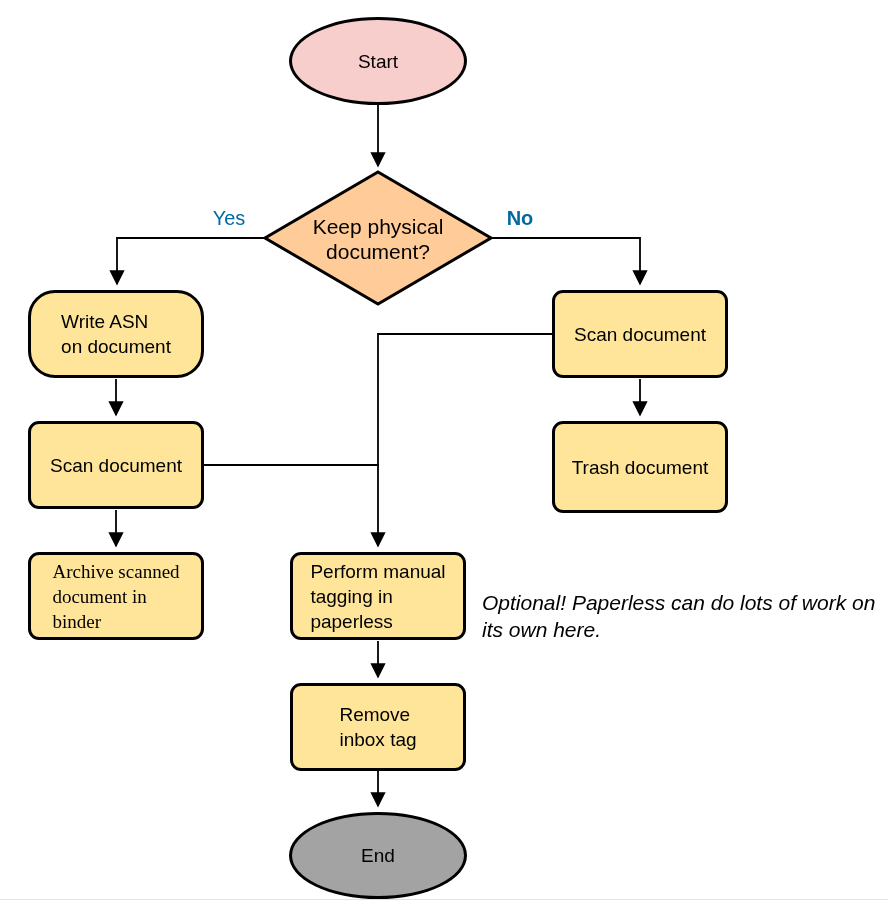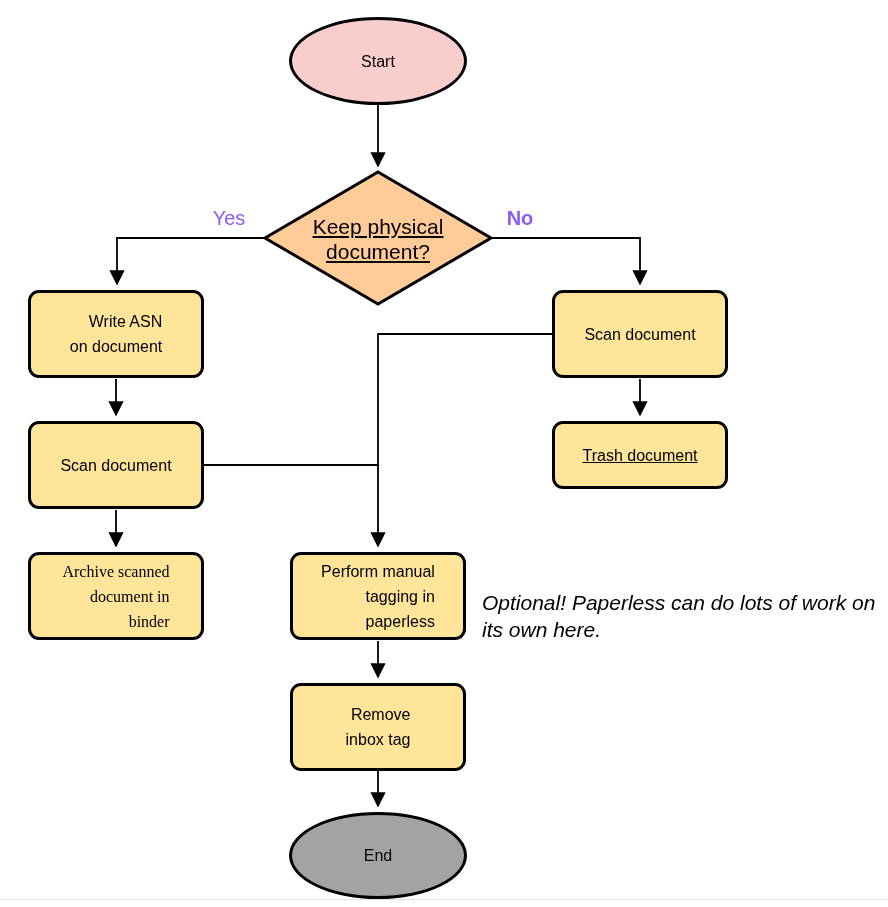--- a/index.html
+++ b/index.html
@@ -27,22 +27,22 @@
     stroke: #000000;
     stroke-width: 3px;
   }
   .node {
     position: absolute;
     box-sizing: border-box;
     border: 3px solid #000000;
     display: flex;
     align-items: center;
     justify-content: center;
-    text-align: right;
-    font-size: 16px;
+    text-align: left;
+    font-size: 19px;
     line-height: 25px;
     color: #000000;
     white-space: pre-line;
   }
   .process { border-radius: 11px; }
   .terminal { border-radius: 50%; }
   .overlay-label {
     position: absolute;
     display: flex;
     align-items: center;
@@ -50,21 +50,21 @@
     text-align: center;
     font-size: 21px;
     line-height: 25px;
     color: #000000;
     white-space: pre-line;
   }
   .edge-label {
     position: absolute;
     font-size: 20px;
     line-height: 24px;
-    color: #8b5cf6;
+    color: #0369a1;
     text-align: center;
   }
   .note {
     position: absolute;
     left: 482px;
     top: 589px;
     width: 412px;
     font-size: 21px;
     font-style: italic;
     line-height: 27px;
@@ -103,49 +103,49 @@
     <path class="edge" d="M378 641 V677" marker-end="url(#arrowhead)"></path>
     <path class="edge" d="M378 771 V806" marker-end="url(#arrowhead)"></path>
 
     <polygon class="shape-stroke" points="378,172 491,238 378,304 265,238" fill="#ffcc99"></polygon>
   </svg>
 
   <div class="node terminal" style="left: 289px; top: 17px; width: 178px; height: 88px; background: rgb(248, 206, 204);">
     <span>Start</span>
   </div>
 
-  <div class="overlay-label" style="left:278px; top:174px; width:200px; height:130px;text-decoration:underline;">
+  <div class="overlay-label" style="left:278px; top:174px; width:200px; height:130px;">
     <span>Keep physical
 document?</span>
   </div>
 
   <div class="edge-label" style="left:199px; top:206px; width:60px;">Yes</div>
 
   <div class="edge-label" style="left:490px; top:206px; width:60px;font-weight:bold;">No</div>
 
-  <div class="node process" style="left: 28px; top: 290px; width: 176px; height: 88px; background: rgb(255, 229, 153);">
+  <div class="node process" style="left: 28px; top: 290px; width: 176px; height: 88px; background: rgb(255, 229, 153); border-radius: 27px;">
     <span>Write ASN
 on document</span>
   </div>
 
   <div class="node process" style="left: 28px; top: 421px; width: 176px; height: 88px; background: rgb(255, 229, 153);">
     <span>Scan document</span>
   </div>
 
   <div class="node process" style="left: 28px; top: 552px; width: 176px; height: 88px; background: rgb(255, 229, 153); font-family: Liberation Serif, serif;">
     <span>Archive scanned
 document in
 binder</span>
   </div>
 
   <div class="node process" style="left: 552px; top: 290px; width: 176px; height: 88px; background: rgb(255, 229, 153);">
     <span>Scan document</span>
   </div>
 
-  <div class="node process" style="left: 552px; top: 421px; width: 176px; height: 68px; background: rgb(255, 229, 153); text-decoration: underline;">
+  <div class="node process" style="left: 552px; top: 421px; width: 176px; height: 92px; background: rgb(255, 229, 153);">
     <span>Trash document</span>
   </div>
 
   <div class="node process" style="left: 290px; top: 683px; width: 176px; height: 88px; background: rgb(255, 229, 153);">
     <span>Remove
 inbox tag</span>
   </div>
 
   <div class="node process" style="left: 290px; top: 552px; width: 176px; height: 88px; background: rgb(255, 229, 153);">
     <span>Perform manual

